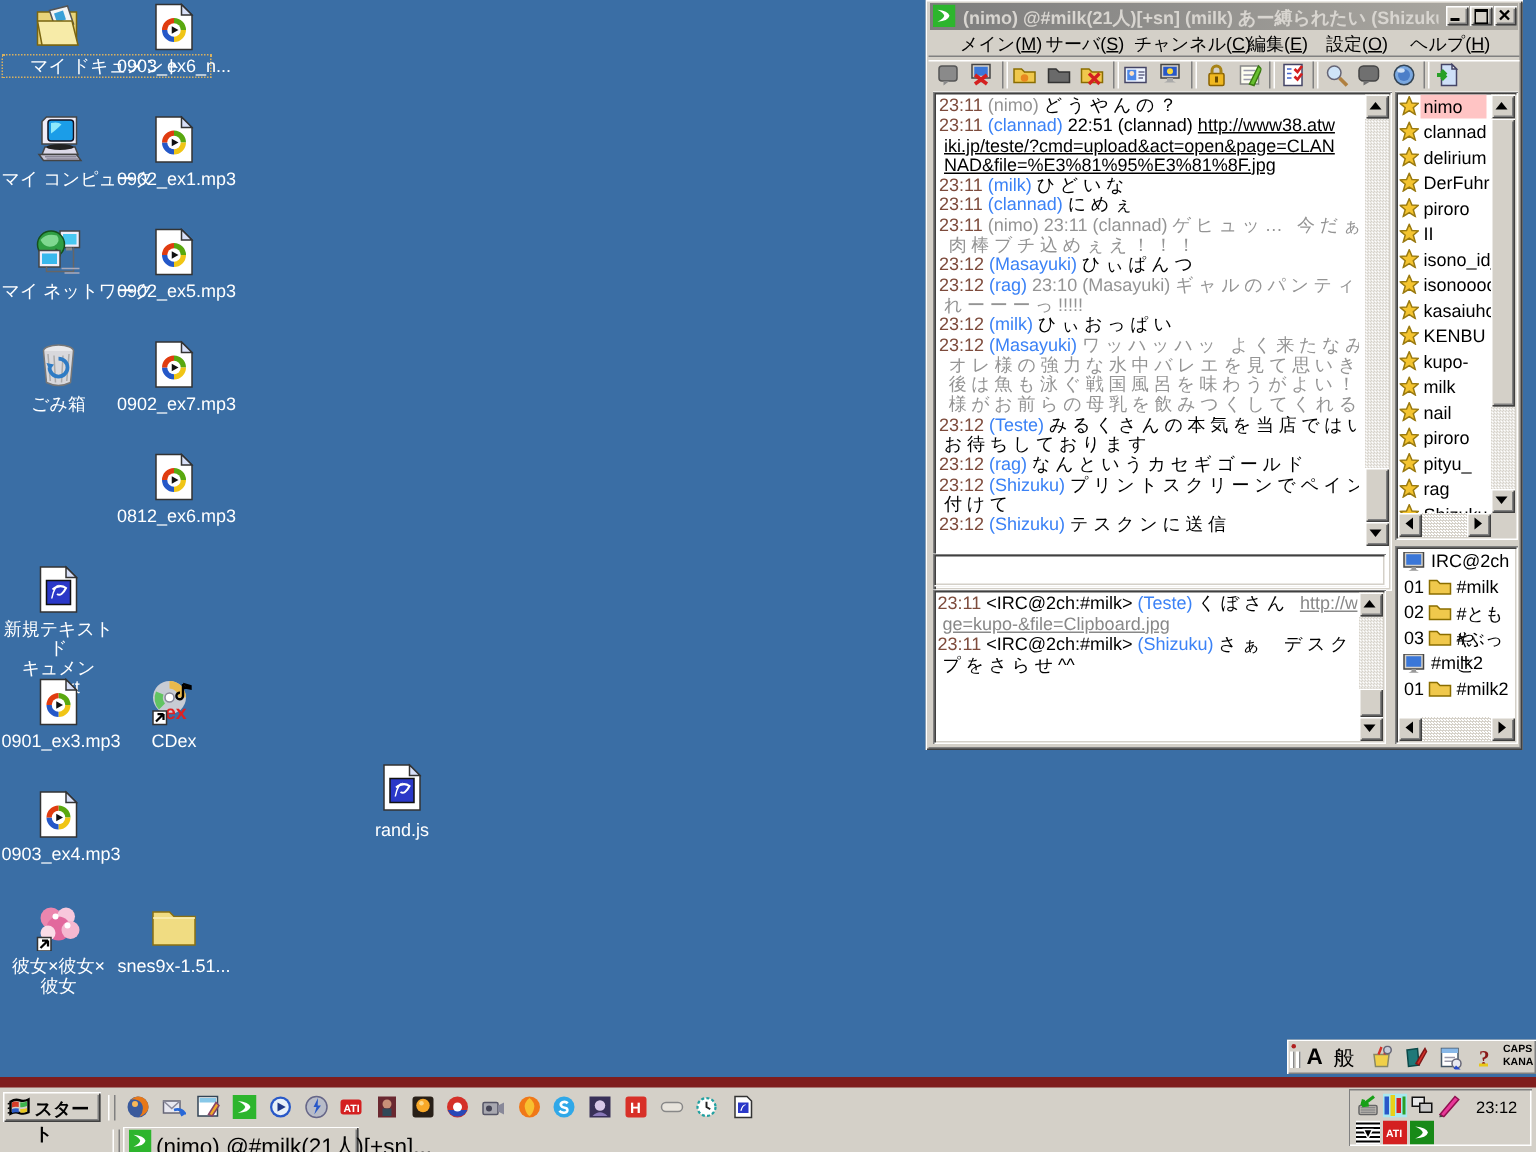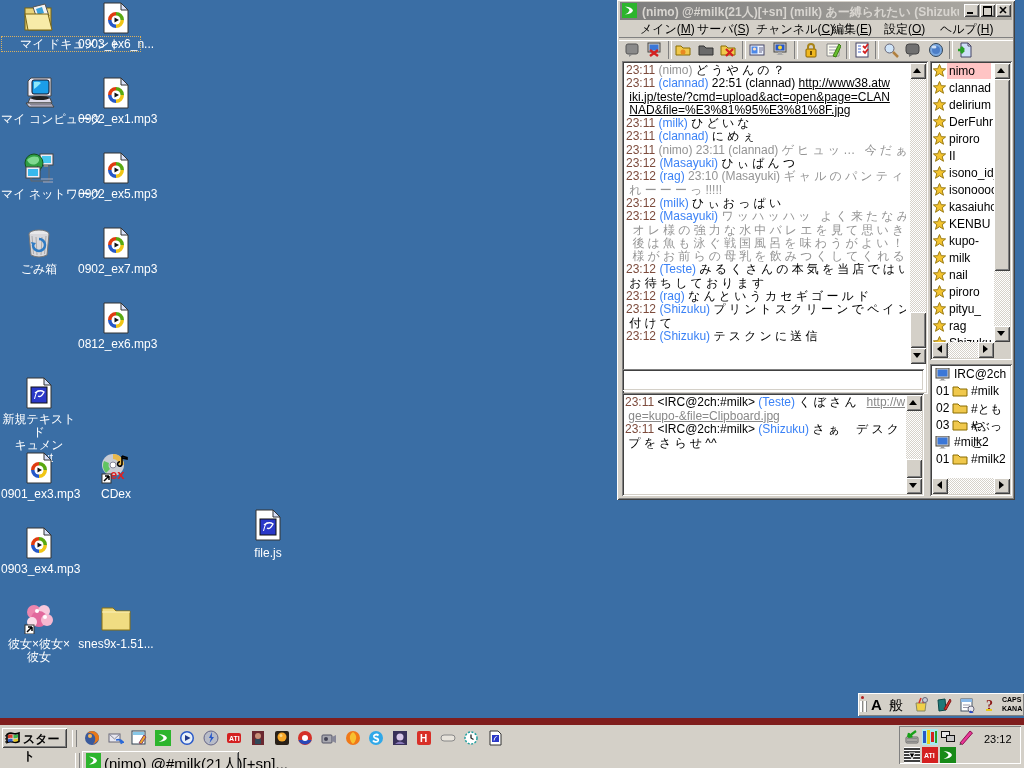--- a/index.html
+++ b/index.html
@@ -219,21 +219,21 @@
 </div>
 
 <div class="dicon" style="left:230px;top:509px">
 <svg width="26" height="32" style="display:block;margin:0 auto">
 <path d="M1 1 L18 1 L25 8 L25 31 L1 31 Z" fill="#fff" stroke="#333"></path>
 <path d="M18 1 L25 8 L18 8 Z" fill="#d8e0f8" stroke="#333"></path>
 <rect x="5" y="10" width="16" height="16" fill="#2a38c8" stroke="#111"></rect>
 <path d="M8 22 Q10 12 14 13 Q11 13 9 22 Z" fill="#fff"></path>
 <path d="M9 16 Q14 12 18 15 Q15 21 12 19" fill="none" stroke="#fff" stroke-width="1.4"></path>
 </svg>
-<div class="icnlbl" style="top:38px">file.js</div>
+<div class="icnlbl" style="top:38px">rand.js</div>
 </div>
 </div>
 
 <div id="win" class="abs r2" style="left:617px;top:0px;width:398px;height:500px">
 
 <div class="abs" style="left:3px;top:2px;width:392px;height:18px;background:linear-gradient(90deg,#7d7d7d,#aeaba4)">
 <svg class="abs" style="left:2px;top:1px" width="15" height="15">
         <rect width="15" height="15" fill="#2db52d"></rect>
         <path d="M3 3.5 Q10 4 11 7.5 Q10 11 3 11.5 Q7 9.5 7.5 7.5 Q7 5.5 3 3.5 Z" fill="#fff"></path>
       </svg>
@@ -339,20 +339,21 @@
 
 <div class="abs s2" style="left:5px;top:61px;width:306px;height:333px">
 <div class="chat abs" style="left:4px;top:3px;width:280px;height:298px;overflow:hidden">
 <div><span class="t">23:11</span> <span class="g">(nimo)</span> <span class="jp">どうやんの？</span></div>
 <div><span class="t">23:11</span> <span class="n">(clannad)</span> 22:51 (clannad) <span class="lk">http://www38.atw</span></div>
 <div> <span class="lk">iki.jp/teste/?cmd=upload&amp;act=open&amp;page=CLAN</span></div>
 <div> <span class="lk">NAD&amp;file=%E3%81%95%E3%81%8F.jpg</span></div>
 <div><span class="t">23:11</span> <span class="n">(milk)</span> <span class="jp">ひどいな</span></div>
 <div><span class="t">23:11</span> <span class="n">(clannad)</span> <span class="jp">にめぇ</span></div>
 <div><span class="t">23:11</span> <span class="g">(nimo) 23:11 (clannad) <span class="jp">ゲヒュッ… 今だぁぁ！</span></span></div>
+<div><span class="g jp"> 肉棒ブチ込めぇえ！！！</span></div>
 <div><span class="t">23:12</span> <span class="n">(Masayuki)</span> <span class="jp">ひぃぱんつ</span></div>
 <div><span class="t">23:12</span> <span class="n">(rag)</span> <span class="g">23:10 (Masayuki) <span class="jp">ギャルのパンティおく</span></span></div>
 <div><span class="g"> <span class="jp">れーーーっ</span>!!!!!</span></div>
 <div><span class="t">23:12</span> <span class="n">(milk)</span> <span class="jp">ひぃおっぱい</span></div>
 <div><span class="t">23:12</span> <span class="n">(Masayuki)</span> <span class="g jp">ワッハッハッ よく来たなみるくよ！</span></div>
 <div><span class="g jp"> オレ様の強力な水中バレエを見て思いきり笑った</span></div>
 <div><span class="g jp"> 後は魚も泳ぐ戦国風呂を味わうがよい！ このオレ</span></div>
 <div><span class="g jp"> 様がお前らの母乳を飲みつくしてくれるわ！！</span></div>
 <div><span class="t">23:12</span> <span class="n">(Teste)</span> <span class="jp">みるくさんの本気を当店ではいつでも</span></div>
 <div> <span class="jp">お待ちしております</span></div>

